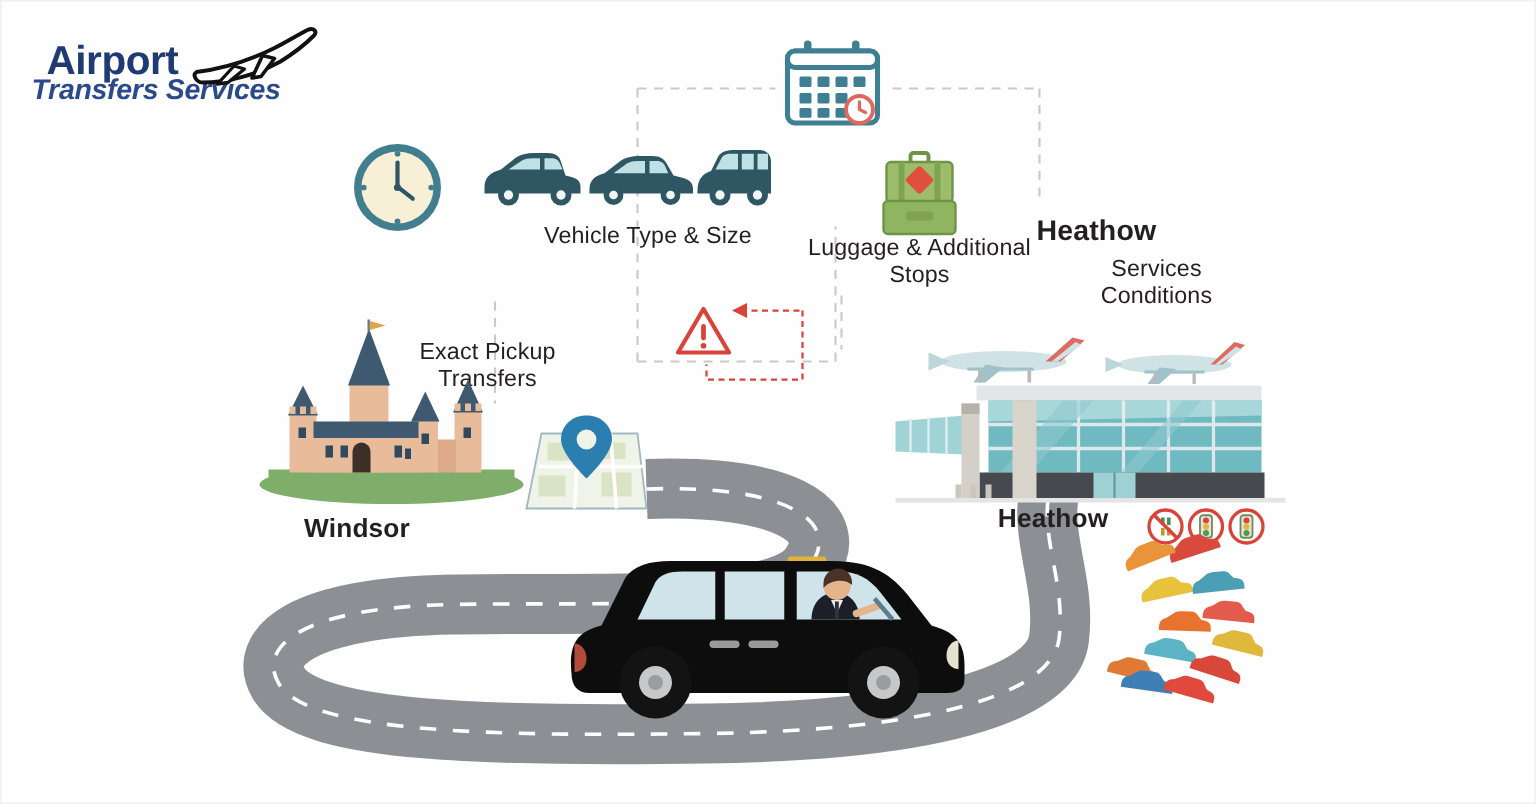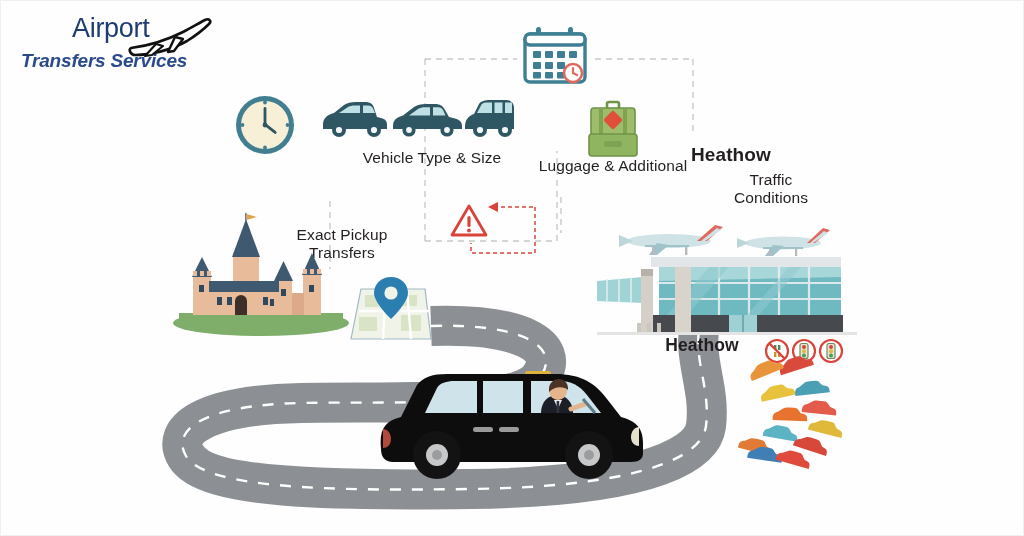--- a/index.html
+++ b/index.html
@@ -16,23 +16,23 @@
     background:#fefefe;
     border:1px solid #f0f0f0;
     box-sizing:border-box;
     overflow:hidden;
   }
   .abs{position:absolute;}
 
   
   #logo{left:14px;top:8px;width:220px;height:70px;}
   #logo .l1{
-    font-size:27px;font-weight:normal;color:#1f3b73;
+    font-size:27px;font-weight:bold;color:#1f3b73;
     letter-spacing:-0.3px;line-height:1;
-    position:absolute;left:16px;top:6px;margin-left:41px;
+    position:absolute;left:16px;top:18px;
   }
   #logo .l2{
     font-size:19px;font-weight:bold;color:#2a4a8c;
     letter-spacing:-0.2px;line-height:1;
     position:absolute;left:6px;top:42px;font-style:italic;
   }
   #logo .plane{position:absolute;left:110px;top:6px;}
 
   
   .cap{
@@ -168,35 +168,36 @@
     <rect x="22" y="2" width="12" height="7" rx="2" fill="none" stroke="#6f9448" stroke-width="2.6"></rect>
     <rect x="6" y="8" width="44" height="27" rx="3" fill="#9dbd6b" stroke="#6f9448" stroke-width="1.6"></rect>
     <rect x="14" y="8" width="4" height="27" fill="#7fa352"></rect>
     <rect x="38" y="8" width="4" height="27" fill="#7fa352"></rect>
     <rect x="21" y="13" width="14" height="14" rx="2" fill="#e04f3c" transform="rotate(45 28 20)"></rect>
     <rect x="4" y="34" width="48" height="22" rx="3" fill="#8fb561" stroke="#6f9448" stroke-width="1.6"></rect>
     <rect x="19" y="41" width="18" height="6" rx="2" fill="#7fa352"></rect>
   </svg>
   <div class="abs cap" style="left:528px;top:156px;width:168px">
     <div>Luggage &amp; Additional</div>
+    <div>Stops</div>
   </div>
 
   <svg class="abs" style="left:449px;top:203px" width="38" height="34" viewBox="0 0 38 34">
     <path d="M19 2 L36 31 L2 31 Z" fill="#ffffff" stroke="#d9443a" stroke-width="2.8" stroke-linejoin="round"></path>
     <rect x="17.4" y="12" width="3.2" height="11" rx="1.6" fill="#d9443a"></rect>
     <circle cx="19" cy="26.5" r="1.9" fill="#d9443a"></circle>
   </svg>
 
   <div class="abs cap big" style="left:690px;top:143px;width:128px;text-align:left">Heathow</div>
   <div class="abs cap" style="left:700px;top:170px;width:140px">
-    <div>Traffic</div>
+    <div>Services</div>
     <div>Conditions</div>
   </div>
 
-  <div class="abs cap" style="left:265px;top:225px;width:152px">
+  <div class="abs cap" style="left:248px;top:225px;width:152px">
     <div>Exact Pickup</div>
     <div>Transfers</div>
   </div>
 
   <svg class="abs" style="left:0;top:250px" width="1024" height="286">
     <path d="M430 75 C520 72 560 95 540 125 C520 158 400 150 300 152
              C200 154 170 180 185 205 C205 238 330 240 470 238
              C620 236 700 212 705 175 C710 135 690 105 700 70" fill="none" stroke="#8c9094" stroke-width="40" stroke-linecap="butt"></path>
     <path d="M430 75 C520 72 560 95 540 125 C520 158 400 150 300 152
              C200 154 170 180 185 205 C205 238 330 240 470 238
@@ -241,20 +242,21 @@
     <g fill="#2f4a5e">
       <rect x="46" y="84" width="5" height="8"></rect>
         <rect x="56" y="84" width="5" height="8"></rect>
       <rect x="92" y="84" width="5" height="8"></rect>
         <rect x="99" y="86" width="4" height="7"></rect>
       <rect x="28" y="72" width="5" height="7"></rect>
       <rect x="110" y="76" width="5" height="7"></rect>
       <rect x="138" y="72" width="5" height="7"></rect>
     </g>
   </svg>
+  <div class="abs cap bold" style="left:182px;top:341px;width:110px">Windsor</div>
 
   <svg class="abs" style="left:340px;top:272px" width="96" height="72" viewBox="0 0 96 72">
     <path d="M10 66 L20 16 L84 16 L90 66 Z" fill="#f0f3e8" stroke="#9fb8c4" stroke-width="1.2"></path>
     <g fill="#d9e4c6">
       <rect x="24" y="22" width="16" height="12"></rect>
       <rect x="58" y="22" width="18" height="11"></rect>
       <rect x="18" y="44" width="18" height="14"></rect>
       <rect x="60" y="42" width="20" height="16"></rect>
     </g>
     <g stroke="#ffffff" stroke-width="2.4">

